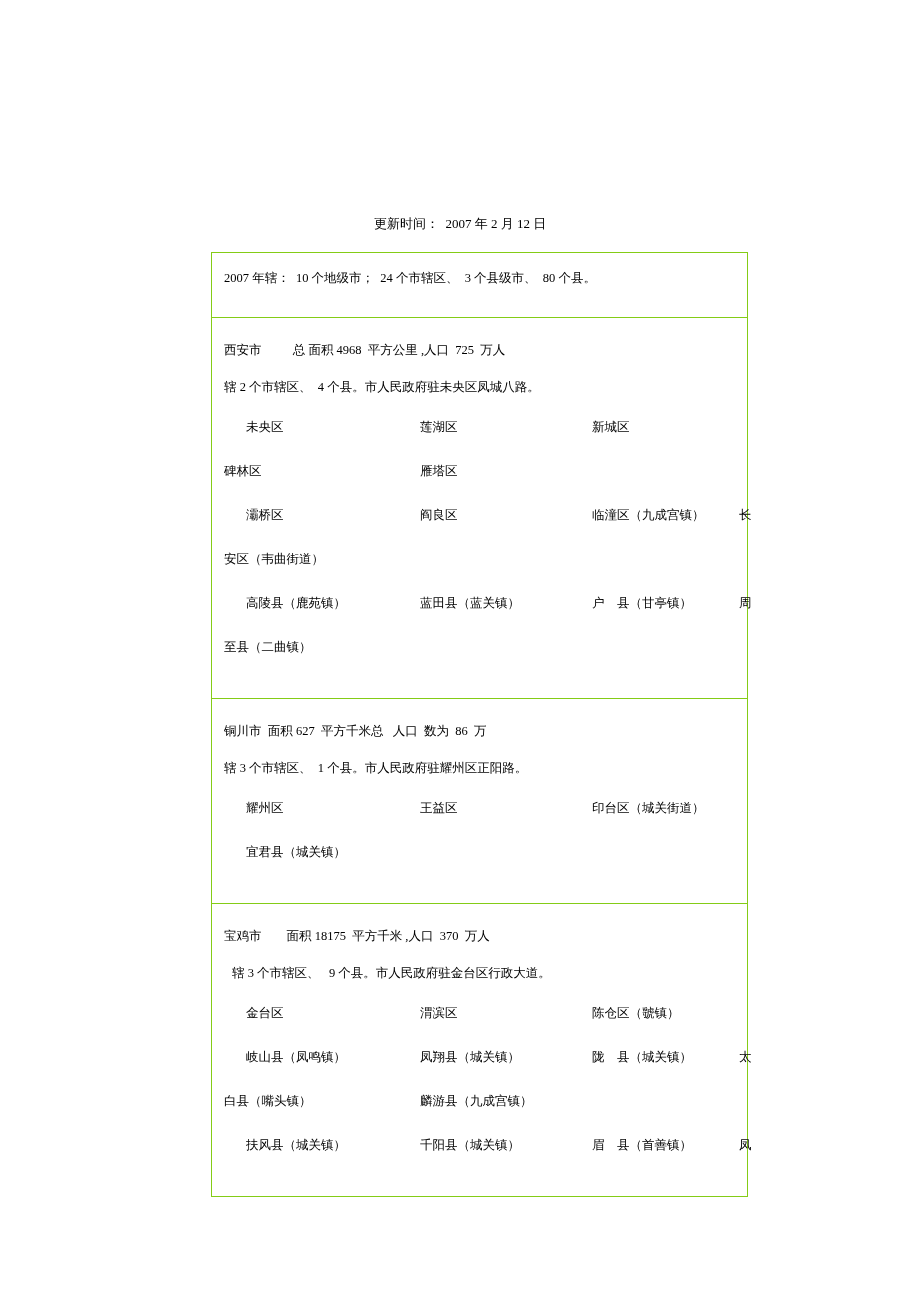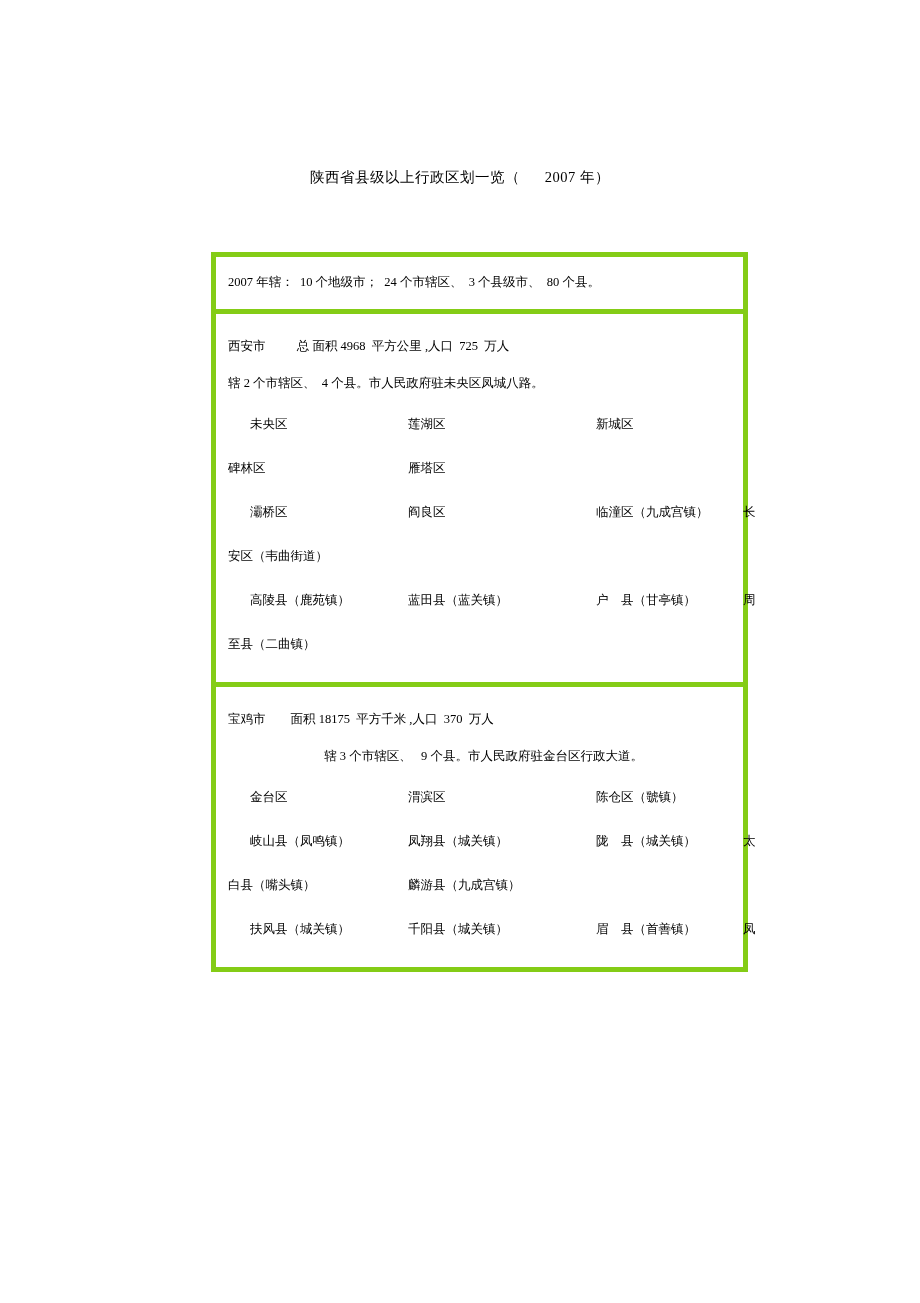--- a/index.html
+++ b/index.html
@@ -45,22 +45,22 @@
     left: 211px;
     top: 252px;
     width: 537px;
   }
   .tbl {
     width: 100%;
     border-collapse: collapse;
     table-layout: fixed;
   }
   .tbl td {
-    border: 5px solid #84cc16;
-    padding: 14px 12px 16px 12px;
+    border: 1px solid #84cc16;
+    padding: 14px 12px 28px 12px;
     vertical-align: top;
     font-size: 12.5px;
     line-height: 1.0;
     margin-top: 41px;
   }
   .line {
     white-space: pre;
     margin: 0 0 0 0;
     padding: 0;
     height: 44px;
@@ -79,39 +79,40 @@
     height: 22px;
     line-height: 22px;
   }
   .cols {
     display: block;
     white-space: pre;
     height: 44px;
     line-height: 44px;
     position: relative;
     font-size: 12.5px;
+    font-family: Liberation Mono, monospace;
   }
   .cols span {
     position: absolute;
     top: 0;
     white-space: pre;
   }
   .c1 { left: 22px; }
-  .c2 { left: 180px; }
+  .c2 { left: 196px; }
   .c3 { left: 368px; }
   .c4 { left: 515px; }
   .c0 { left: 0px; }
-  .indent { padding-left: 8px; text-align: center; }
+  .indent { padding-left: 8px; }
 </style>
 </head>
 <body>
 
 <div class="page">
 
-  <div class="doc-title">陕西省县级以上行政区划一览（      2007 年）</div>
+  <div class="doc-subtitle">更新时间：  2007 年 2 月 12 日</div>
 
   <div class="table-wrap">
     <table class="tbl">
       <tbody>
           <tr>
         <td class="cell-summary">
           <div class="line">2007 年辖：  10 个地级市；  24 个市辖区、  3 个县级市、  80 个县。</div>
         </td>
       </tr>
 
@@ -143,20 +144,35 @@
             <span class="c2">蓝田县（蓝关镇）</span>
             <span class="c3">户　县（甘亭镇）</span>
             <span class="c4">周</span>
           </div>
           <div class="cols">
             <span class="c0">至县（二曲镇）</span>
           </div>
         </td>
       </tr>
 
+      <tr>
+        <td>
+          <div class="line first">铜川市  面积 627  平方千米总   人口  数为  86  万</div>
+          <div class="line short">辖 3 个市辖区、  1 个县。市人民政府驻耀州区正阳路。</div>
+
+          <div class="cols">
+            <span class="c1">耀州区</span>
+            <span class="c2">王益区</span>
+            <span class="c3">印台区（城关街道）</span>
+          </div>
+          <div class="cols">
+            <span class="c1">宜君县（城关镇）</span>
+          </div>
+        </td>
+      </tr>
 
       <tr>
         <td>
           <div class="line first">宝鸡市        面积 18175  平方千米 ,人口  370  万人</div>
           <div class="line short indent">辖 3 个市辖区、   9 个县。市人民政府驻金台区行政大道。</div>
 
           <div class="cols">
             <span class="c1">金台区</span>
             <span class="c2">渭滨区</span>
             <span class="c3">陈仓区（虢镇）</span>

